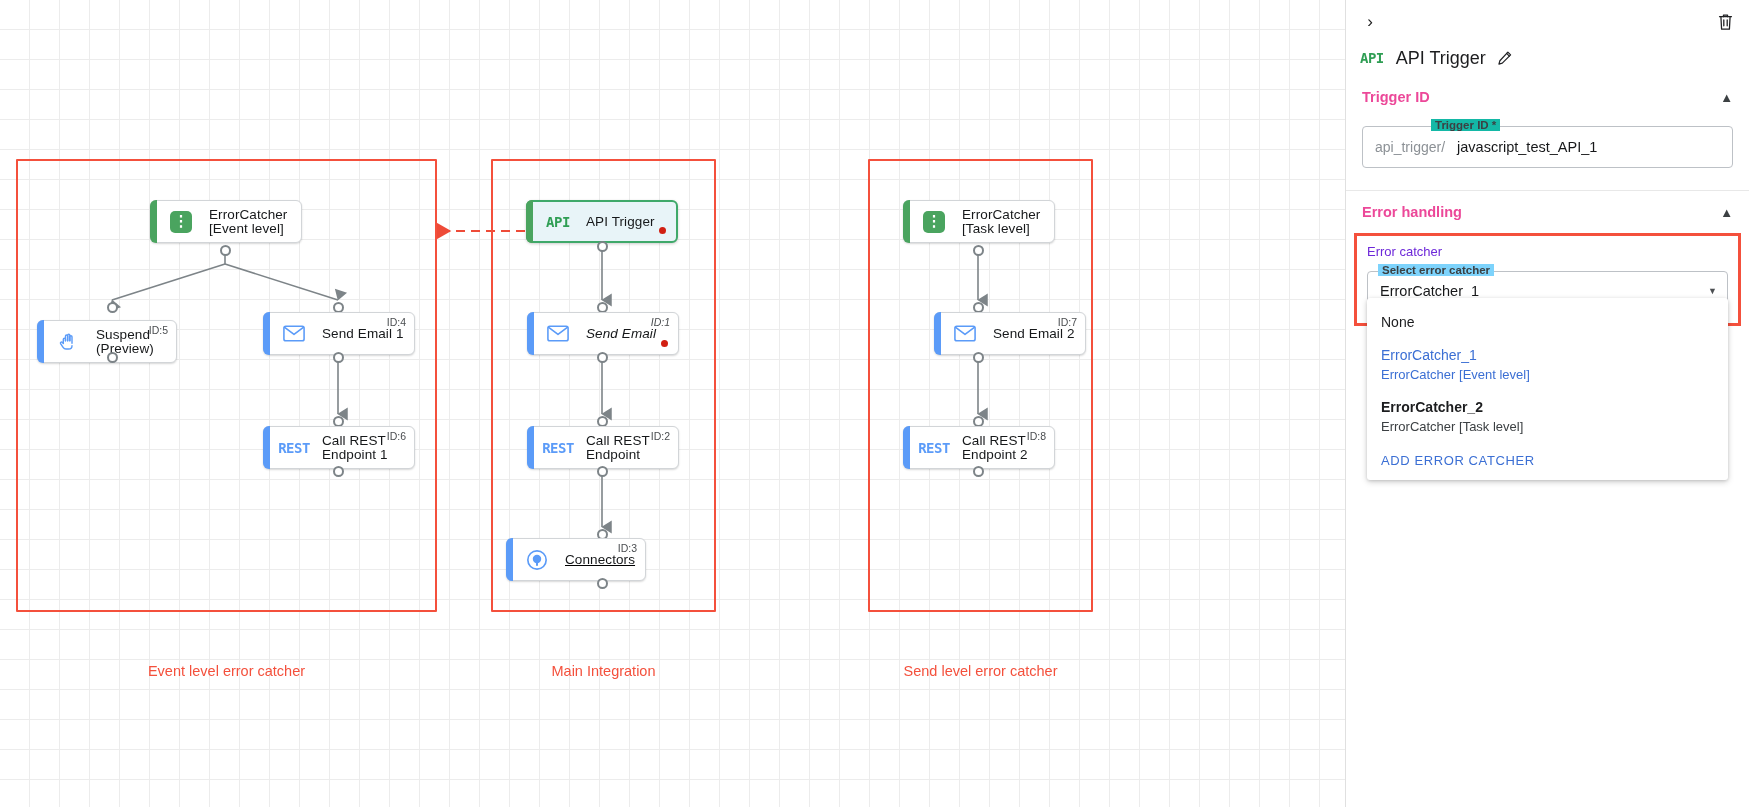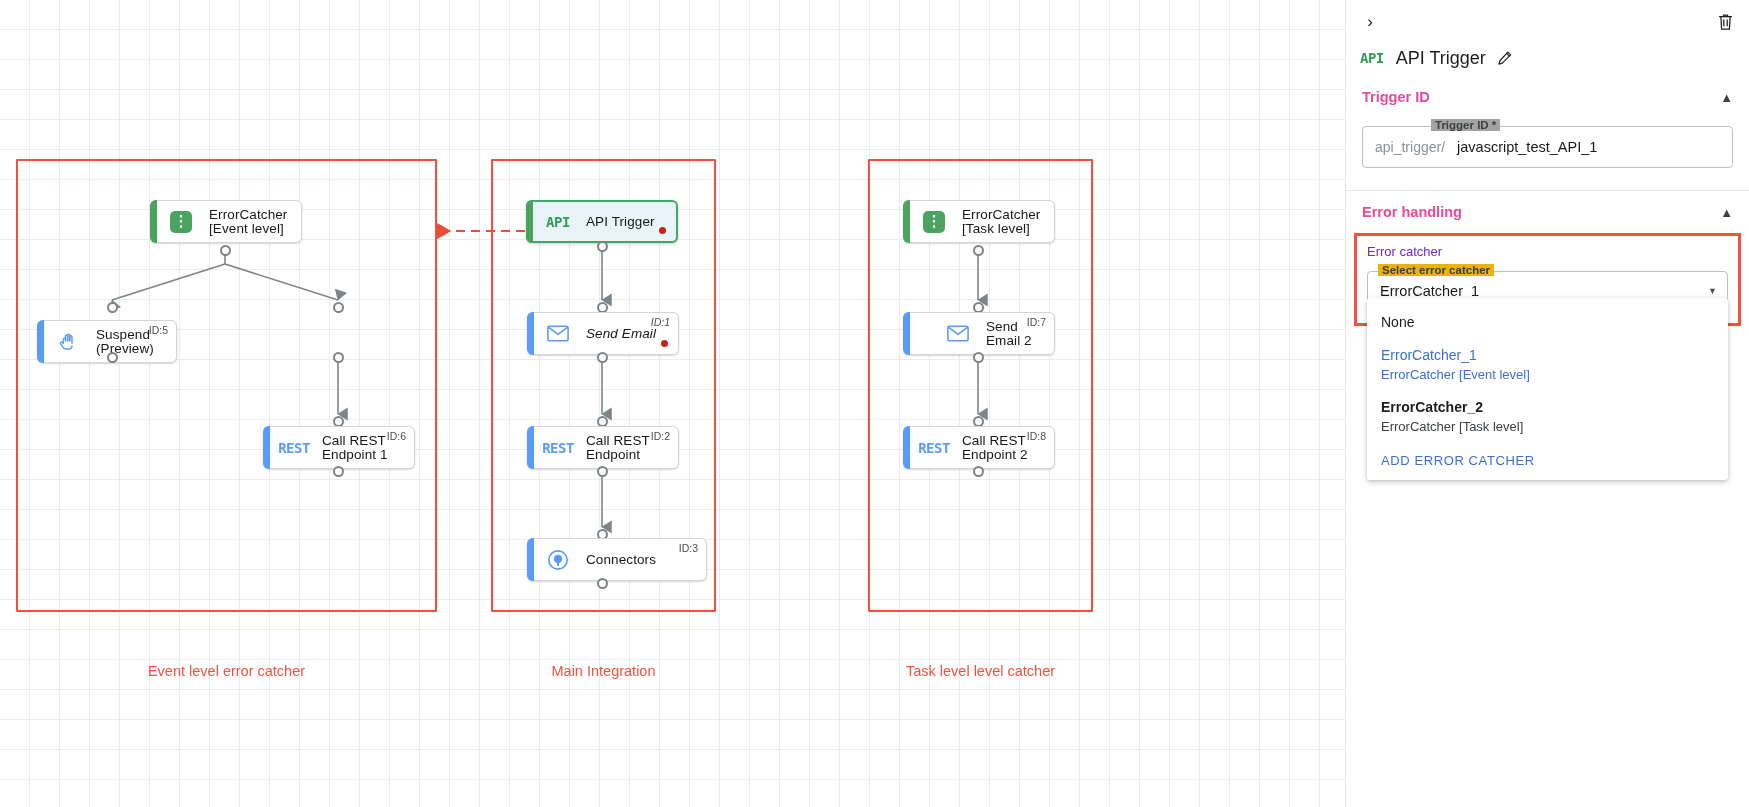--- a/index.html
+++ b/index.html
@@ -202,21 +202,21 @@
     border: 1px solid #bdc1c6;
     border-radius: 4px;
     height: 42px;
     display: flex; align-items: center;
     padding: 0 12px;
     background: #fff;
   }
   .outlined .legend {
     position: absolute;
     top: -8px; left: 68px;
-    background: #a3a3a3;
+    background: #14b8a6;
     padding: 0 4px;
     font-size: 11.5px;
     font-weight: 700;
     color: #3c4043;
   }
   .prefix { color: #8c9196; font-size: 14px; }
   .value { color: #17181a; font-size: 14.5px; margin-left: 12px; }
 
   
   .err-box {
@@ -232,21 +232,21 @@
     border: 1px solid #bdc1c6;
     border-radius: 4px;
     height: 40px;
     display: flex; align-items: center; justify-content: space-between;
     padding: 0 10px 0 12px;
     background: #fff;
     cursor: pointer;
   }
   .select-outlined .legend {
     position: absolute; top: -8px; left: 10px;
-    background: #eab308; padding: 0 4px;
+    background: #7dd3fc; padding: 0 4px;
     font-size: 11.5px; font-weight: 700; color: #3c4043;
   }
   .select-value { font-size: 14.5px; color: #17181a; }
   .caret { color: #4c4f52; font-size: 9px; }
 
   .menu {
     position: absolute;
     left: 10px; right: 10px;
     top: 62px;
     background: #fff;
@@ -306,21 +306,21 @@
       <path d="M525,231 L437,231" stroke="#ee4b38" stroke-width="2.2" fill="none" stroke-dasharray="9,6" marker-end="url(#arwred)"></path>
     </svg>
 
     <div class="group-box" style="left:16px; top:159px; width:421px; height:453px;"></div>
     <div class="group-label" style="left:16px; top:663px; width:421px;">Event level error catcher</div>
 
     <div class="group-box" style="left:491px; top:159px; width:225px; height:453px;"></div>
     <div class="group-label" style="left:491px; top:663px; width:225px;">Main Integration</div>
 
     <div class="group-box" style="left:868px; top:159px; width:225px; height:453px;"></div>
-    <div class="group-label" style="left:868px; top:663px; width:225px;">Task level level catcher</div>
+    <div class="group-label" style="left:868px; top:663px; width:225px;">Send level error catcher</div>
 
     <div class="node green" style="left:150px; top:200px; width:152px;">
       <div class="accent"></div>
       <div class="node-icon">
         <div class="ic-err">
             <span>⋮</span>
           </div>
       </div>
       <div class="node-label">ErrorCatcher
 [Event level]</div>
@@ -338,20 +338,31 @@
           <path d="M9 11V9.2a1.3 1.3 0 0 0-2.6 0v5.3l-1.3-1.6a1.3 1.3 0 0 0-2 1.6l3 4.6c.8 1.2 2 1.9 3.4 1.9h3.3a4 4 0 0 0 4-4"></path>
         </svg>
       </div>
       <div class="node-label">Suspend
 (Preview)</div>
       <div class="node-id">ID:5</div>
     </div>
     <div class="port" style="left:107px; top:352px;"></div>
 
     <div class="port" style="left:333px; top:302px;"></div>
+    <div class="node blue" style="left:263px; top:312px; width:152px;">
+      <div class="accent"></div>
+      <div class="node-icon">
+        <svg width="22" height="17" viewBox="0 0 24 18" fill="none" stroke="#5b9bf8" stroke-width="1.7" stroke-linecap="round" stroke-linejoin="round">
+          <rect x="1" y="1" width="22" height="16" rx="2"></rect>
+          <path d="M1.8 2.2 12 10 22.2 2.2"></path>
+        </svg>
+      </div>
+      <div class="node-label">Send Email 1</div>
+      <div class="node-id">ID:4</div>
+    </div>
     <div class="port" style="left:333px; top:352px;"></div>
 
     <div class="port" style="left:333px; top:416px;"></div>
     <div class="node blue" style="left:263px; top:426px; width:152px;">
       <div class="accent"></div>
       <div class="node-icon ic-rest">REST</div>
       <div class="node-label">Call REST
 Endpoint 1</div>
       <div class="node-id">ID:6</div>
     </div>
@@ -384,21 +395,21 @@
     <div class="node blue" style="left:527px; top:426px; width:152px;">
       <div class="accent"></div>
       <div class="node-icon ic-rest">REST</div>
       <div class="node-label">Call REST
 Endpoint</div>
       <div class="node-id">ID:2</div>
     </div>
     <div class="port" style="left:597px; top:466px;"></div>
 
     <div class="port" style="left:597px; top:529px;"></div>
-    <div class="node blue" style="left:527px; top:538px; width:180px;">
+    <div class="node blue" style="left:506px; top:538px; width:140px;text-decoration:underline;">
       <div class="accent"></div>
       <div class="node-icon">
         <svg width="22" height="22" viewBox="0 0 24 24" fill="none">
           <circle cx="12" cy="12" r="10" stroke="#5b9bf8" stroke-width="1.8"></circle>
           <circle cx="12" cy="11" r="4.6" fill="#5b9bf8"></circle>
           <rect x="10.9" y="12.5" width="2.2" height="6" rx="1" fill="#5b9bf8"></rect>
         </svg>
       </div>
       <div class="node-label">Connectors</div>
       <div class="node-id">ID:3</div>
@@ -411,21 +422,21 @@
         <div class="ic-err">
             <span>⋮</span>
           </div>
       </div>
       <div class="node-label">ErrorCatcher
 [Task level]</div>
     </div>
     <div class="port" style="left:973px; top:245px;"></div>
 
     <div class="port" style="left:973px; top:302px;"></div>
-    <div class="node blue" style="left:903px; top:312px; width:152px;padding-left:24px;">
+    <div class="node blue" style="left:934px; top:312px; width:152px;">
       <div class="accent"></div>
       <div class="node-icon">
         <svg width="22" height="17" viewBox="0 0 24 18" fill="none" stroke="#5b9bf8" stroke-width="1.7" stroke-linecap="round" stroke-linejoin="round">
           <rect x="1" y="1" width="22" height="16" rx="2"></rect>
           <path d="M1.8 2.2 12 10 22.2 2.2"></path>
         </svg>
       </div>
       <div class="node-label">Send Email 2</div>
       <div class="node-id">ID:7</div>
     </div>

